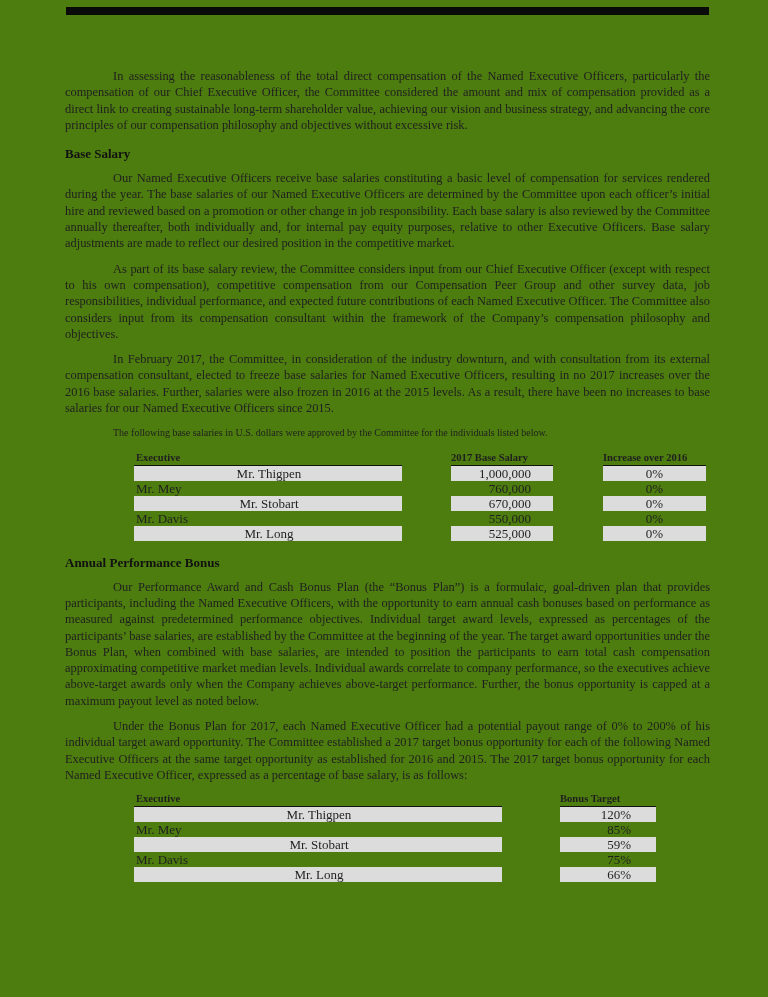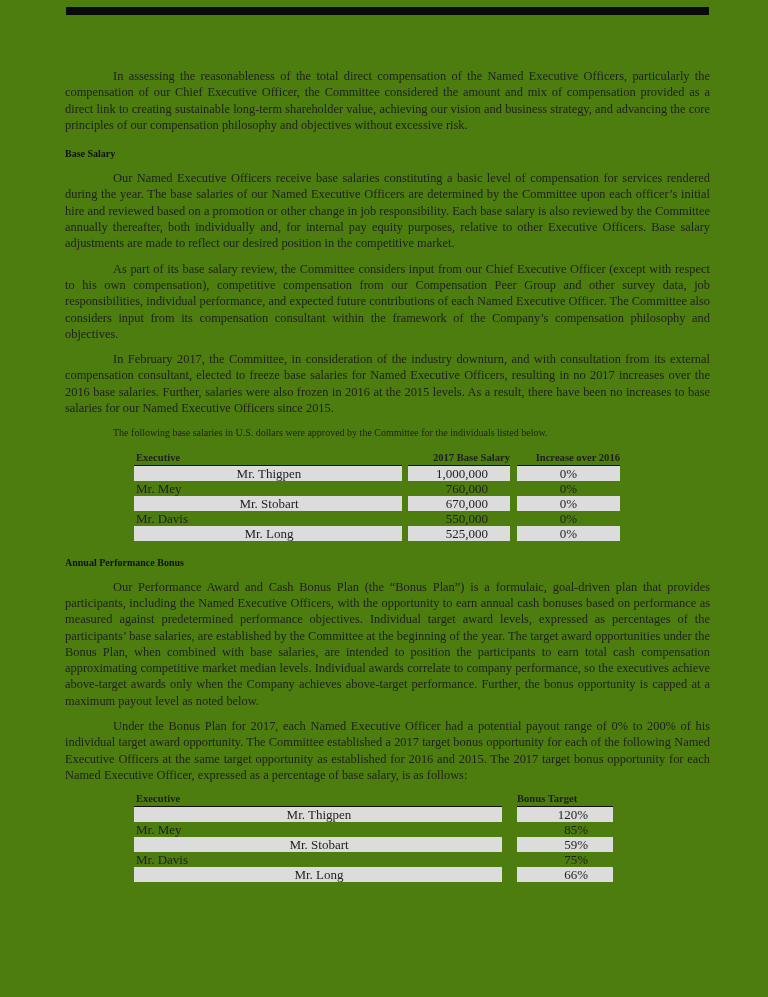--- a/index.html
+++ b/index.html
@@ -34,49 +34,49 @@
     text-indent: 48px;
   }
   p.note {
     margin: 0 0 9px 0;
     font-size: 10px;
     line-height: 16.3px;
     text-indent: 48px;
   }
   h2.sect {
     margin: 13px 0 8px 0;
-    font-size: 10px;
+    font-size: 13px;
     line-height: 16px;
     font-weight: bold;
     color: #111;
   }
   
   .tbl { margin: 4px 0 14px 69px; }
-  .trow { display: flex; }
+  .trow { display: flex; gap: 43px; }
   .cell { box-sizing: border-box; }
   .thead .cell {
     font-size: 10.6px;
     font-weight: bold;
     line-height: 13px;
     padding-bottom: 1px;
     border-bottom: 1.5px solid #111;
   }
   .drow .cell {
     font-size: 13px;
     line-height: 15px;
     height: 15px;
     white-space: nowrap;
     overflow: hidden;
   }
   .drow.shade .cell { background: #dcdcdc; text-align: center; }
   
   .t1 .c1 { width: 268px; margin-right: 6px; padding-left: 2px; }
   .t1 .c2 { width: 102px; margin-right: 7px; }
   .t1 .c3 { width: 103px; }
-  .t1 .thead .c2, .t1 .thead .c3 { text-align: right; }
+  .t1 .thead .c2, .t1 .thead .c3 { text-align: left; }
   .t1 .drow .c2 { text-align: right; padding-right: 22px; }
   .t1 .drow .c3 { text-align: center; }
   
   .t2 .c1 { width: 368px; margin-right: 15px; padding-left: 2px; }
   .t2 .c2 { width: 96px; }
   .t2 .thead .c2 { text-align: left; }
   .t2 .drow .c2 { text-align: right; padding-right: 25px; }
   #footer {
     position: absolute;
     top: 948px;

